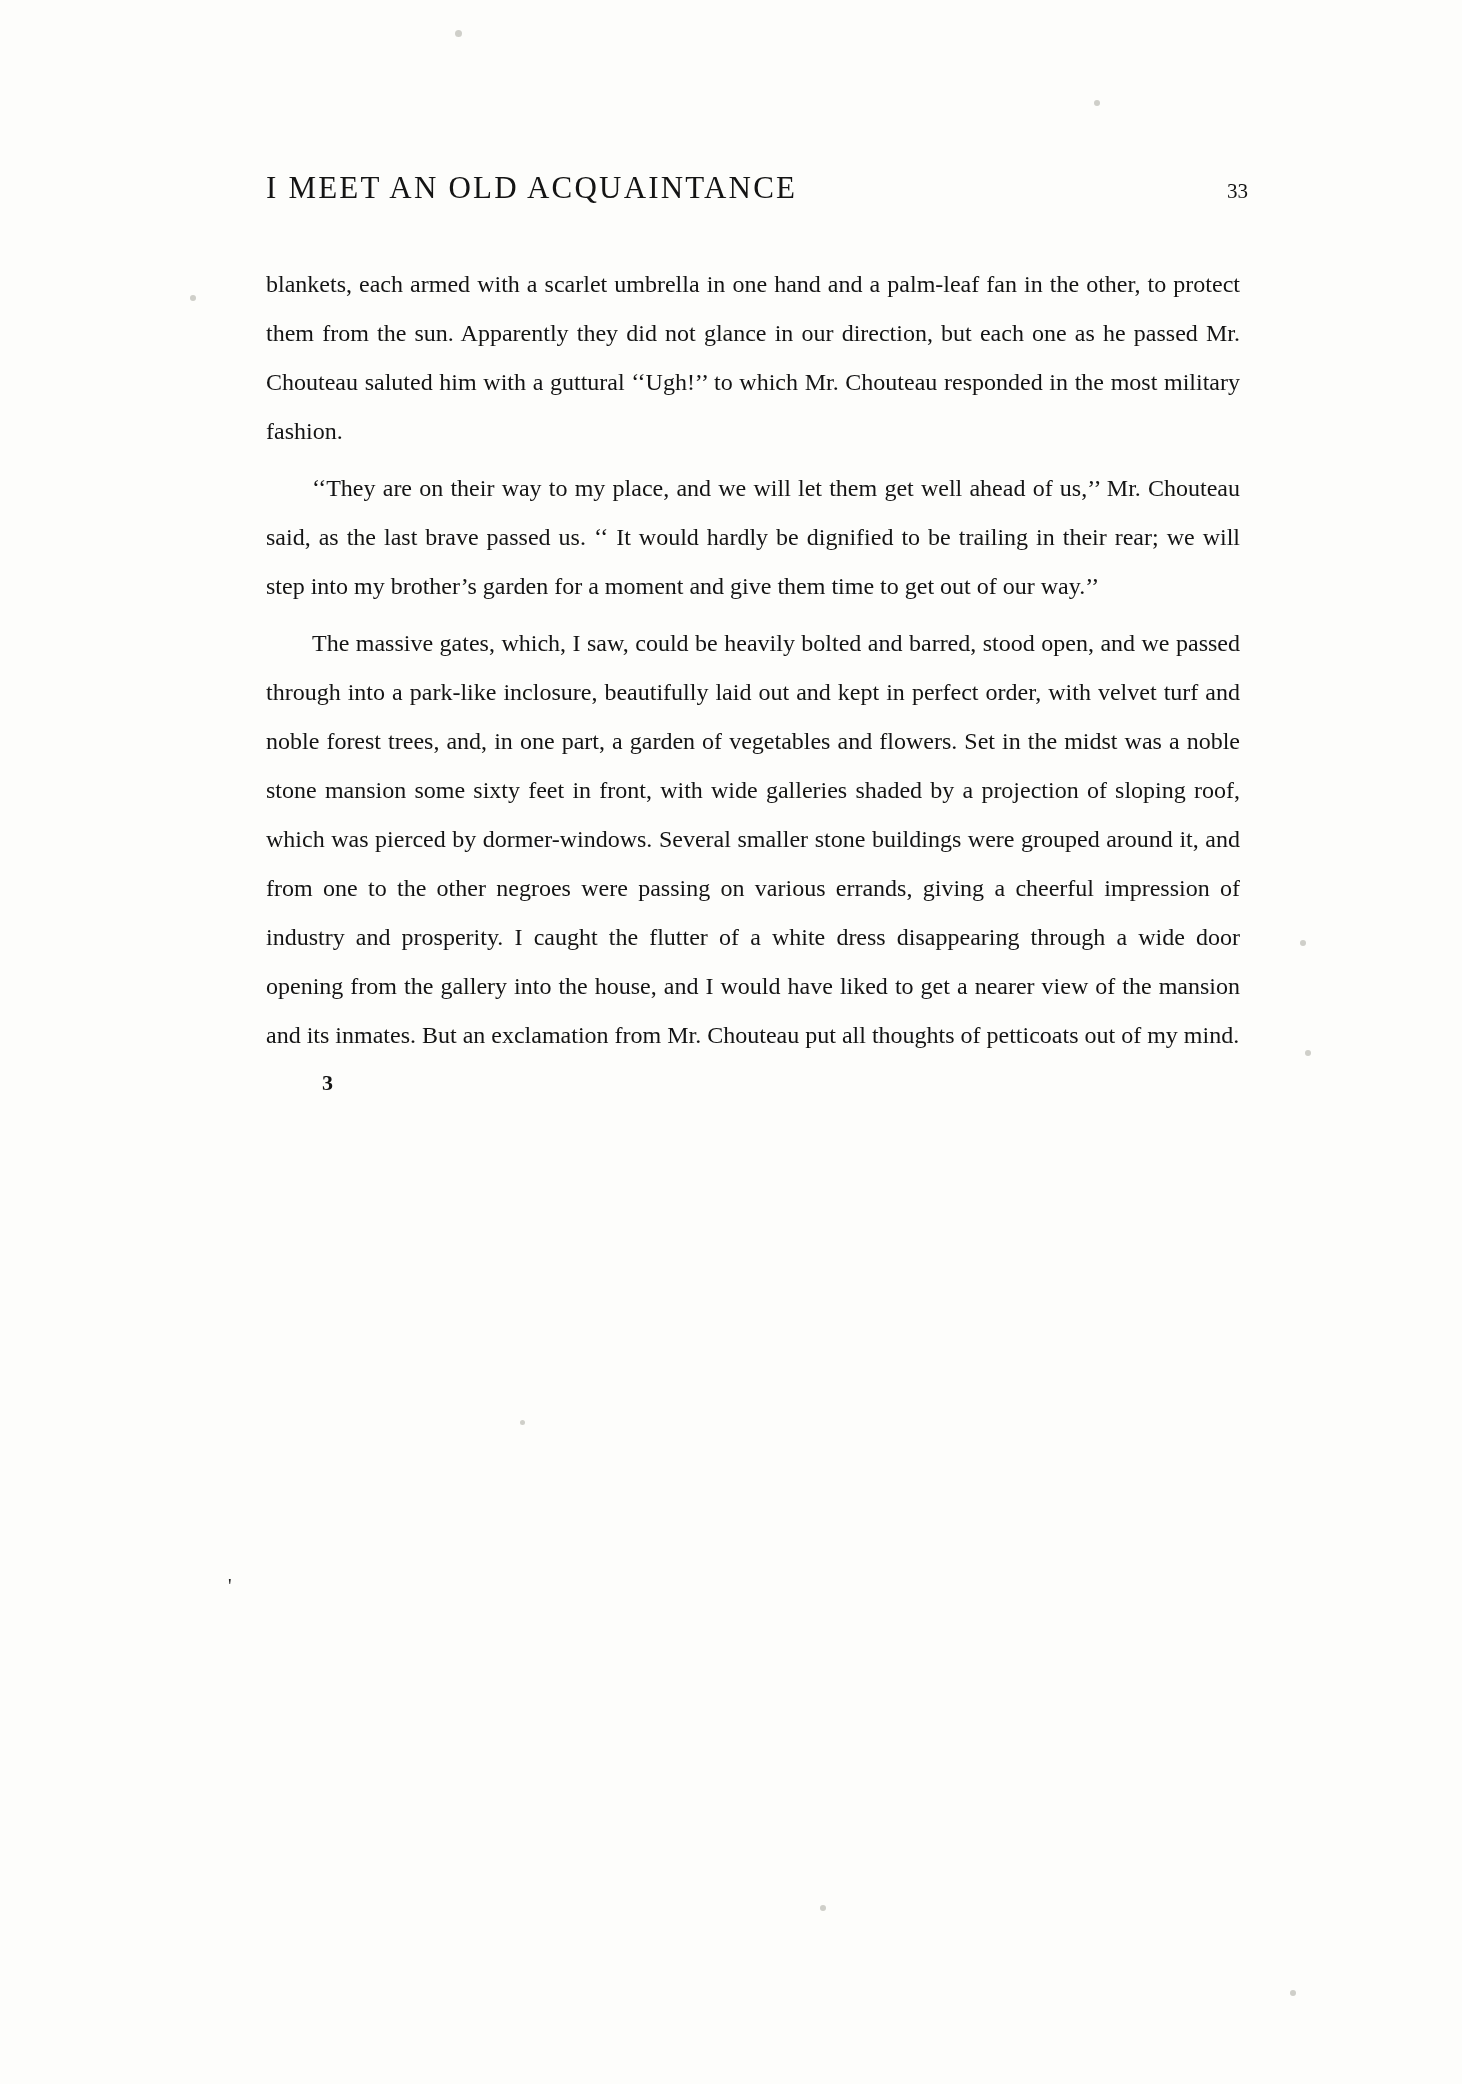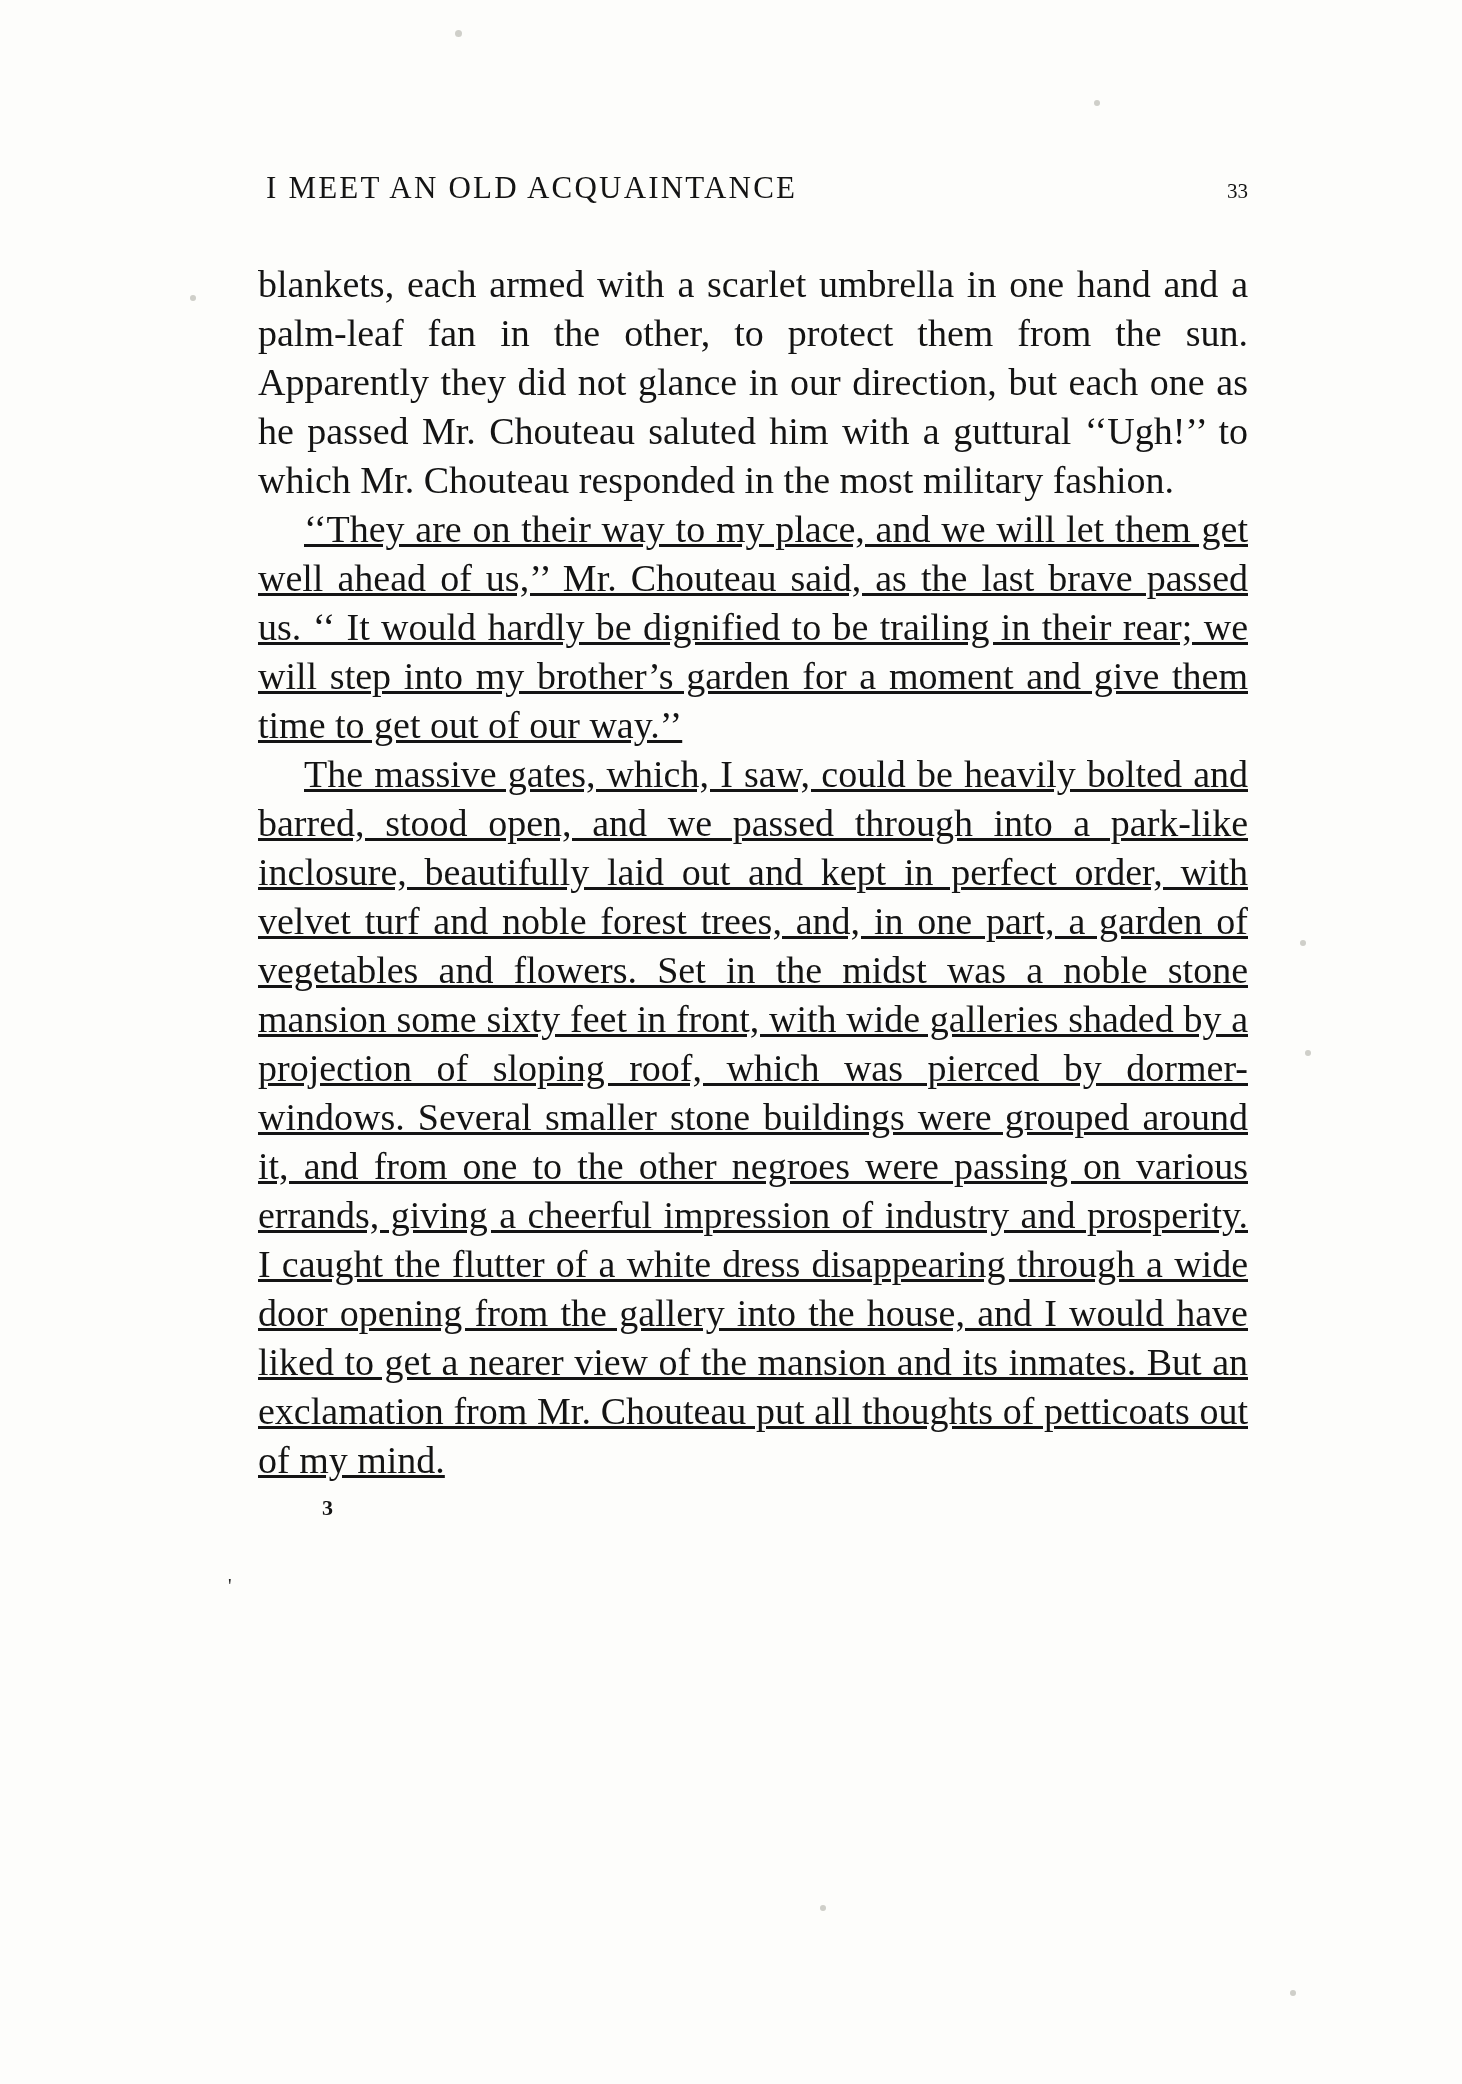--- a/index.html
+++ b/index.html
@@ -35,30 +35,29 @@
   }
   .running-head .title {
     font-weight: 400;
   }
   .running-head .folio {
     font-size: 21px;
     letter-spacing: 0;
     font-weight: 400;
   }
   p.body {
-    font-size: 38px;
+    font-size: 24px;
     line-height: 49px;
     text-align: justify;
     text-justify: inter-word;
-    margin: 0;
+    margin: 8px;
     hyphens: none;
   }
   p.indent {
     text-indent: 46px;
-    text-decoration: underline;
   }
   .signature {
     font-size: 22px;
     margin-top: 10px;
     padding-left: 64px;
     font-weight: 700;
   }
   .margin-tick {
     position: absolute;
     font-size: 20px;

